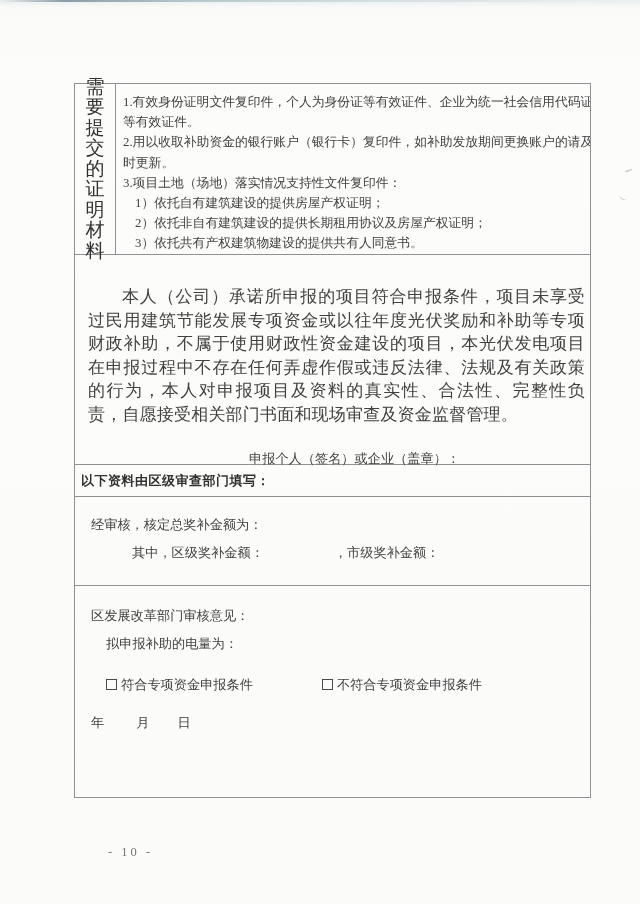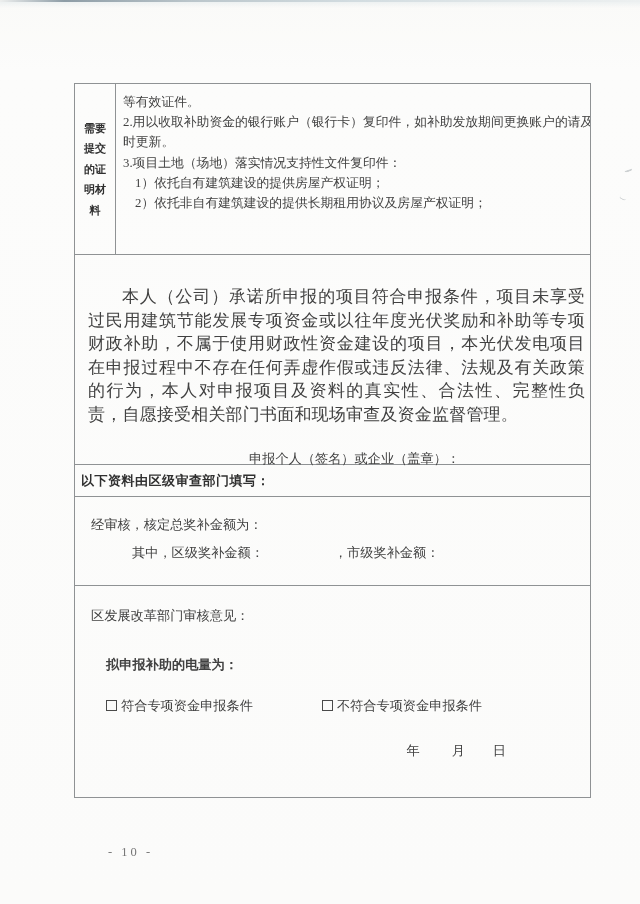--- a/index.html
+++ b/index.html
@@ -48,21 +48,21 @@
   .row{border-bottom:1px solid var(--border);}
   .row:last-child{border-bottom:none;}
 
   
   .row-materials{height:171px;display:flex;}
   .materials-label-cell{
     width:41px;flex:0 0 41px;border-right:1px solid var(--border);
     display:flex;align-items:center;justify-content:center;
   }
   .materials-label{
-    width:28px;font-size:11px;font-weight:bold;color:var(--text-bold);
+    width:28px;font-size:19px;font-weight:normal;color:var(--text-bold);
     line-height:20.5px;text-align:center;word-break:break-all;
   }
   .materials-content{flex:1;padding:8px 4px 0 7px;font-size:12.8px;line-height:20.2px;overflow:hidden;}
   .material-line{white-space:nowrap;}
   .material-line.sub{padding-left:12px;}
 
   
   .row-declaration{height:210px;padding:30px 9px 0 13px;}
   .decl{
     width:497px;font-size:17px;line-height:23.5px;
@@ -88,28 +88,28 @@
   .amount-line{line-height:20px;}
   .amount-line2{margin-top:8px;margin-left:41px;}
   .blank{display:inline-block;height:14px;vertical-align:-2px;}
   .blank.w80{width:80px;}
   .blank.w70{width:70px;}
   .blank.w60{width:60px;}
 
   
   .row-review{height:172px;padding:20px 0 0 16px;}
   .review-title{line-height:20px;}
-  .electricity-line{margin-top:29px;margin-left:15px;line-height:20px;font-weight:bold;}
+  .electricity-line{margin-top:8px;margin-left:15px;line-height:20px;}
   .checkbox-row{margin-top:21px;margin-left:15px;display:flex;gap:69px;line-height:20px;}
   .cb-option{cursor:default;white-space:nowrap;}
   .cbox{
     display:inline-block;width:11px;height:11px;
     border:1.4px solid #4a4a4a;margin-right:4px;vertical-align:-1px;background:transparent;
   }
-  .date-line{margin-top:25px;text-align:right;padding-right:84px;line-height:20px;}
+  .date-line{margin-top:18px;text-align:left;padding-right:84px;line-height:20px;}
   .date-line .dm{margin-left:32px;}
   .date-line .dd{margin-left:28px;}
 
   
   .page-number{
     position:absolute;left:108px;top:845px;
     font-size:12.5px;color:var(--pagenum);letter-spacing:3px;
     font-family:"Liberation Serif","DejaVu Serif",serif;
   }
 </style>
@@ -123,26 +123,28 @@
   <div class="artifact a1"></div>
   <div class="artifact a2"></div>
 
   <div class="form">
 
     <div class="row row-materials">
       <div class="materials-label-cell">
         <div class="materials-label">需要提交的证明材料</div>
       </div>
       <div class="materials-content">
+        <div class="material-line">1.有效身份证明文件复印件，个人为身份证等有效证件、企业为统一社会信用代码证</div>
         <div class="material-line">等有效证件。</div>
         <div class="material-line">2.用以收取补助资金的银行账户（银行卡）复印件，如补助发放期间更换账户的请及</div>
         <div class="material-line">时更新。</div>
         <div class="material-line">3.项目土地（场地）落实情况支持性文件复印件：</div>
         <div class="material-line sub">1）依托自有建筑建设的提供房屋产权证明；</div>
         <div class="material-line sub">2）依托非自有建筑建设的提供长期租用协议及房屋产权证明；</div>
+        <div class="material-line sub">3）依托共有产权建筑物建设的提供共有人同意书。</div>
       </div>
     </div>
 
     <div class="row row-declaration">
       <p class="decl">本人（公司）承诺所申报的项目符合申报条件，项目未享受过民用建筑节能发展专项资金或以往年度光伏奖励和补助等专项财政补助，不属于使用财政性资金建设的项目，本光伏发电项目在申报过程中不存在任何弄虚作假或违反法律、法规及有关政策的行为，本人对申报项目及资料的真实性、合法性、完整性负责，自愿接受相关部门书面和现场审查及资金监督管理。</p>
       <div class="signature-line">
         <span>申报个人（签名）或企业（盖章）：</span>
       </div>
     </div>
 

